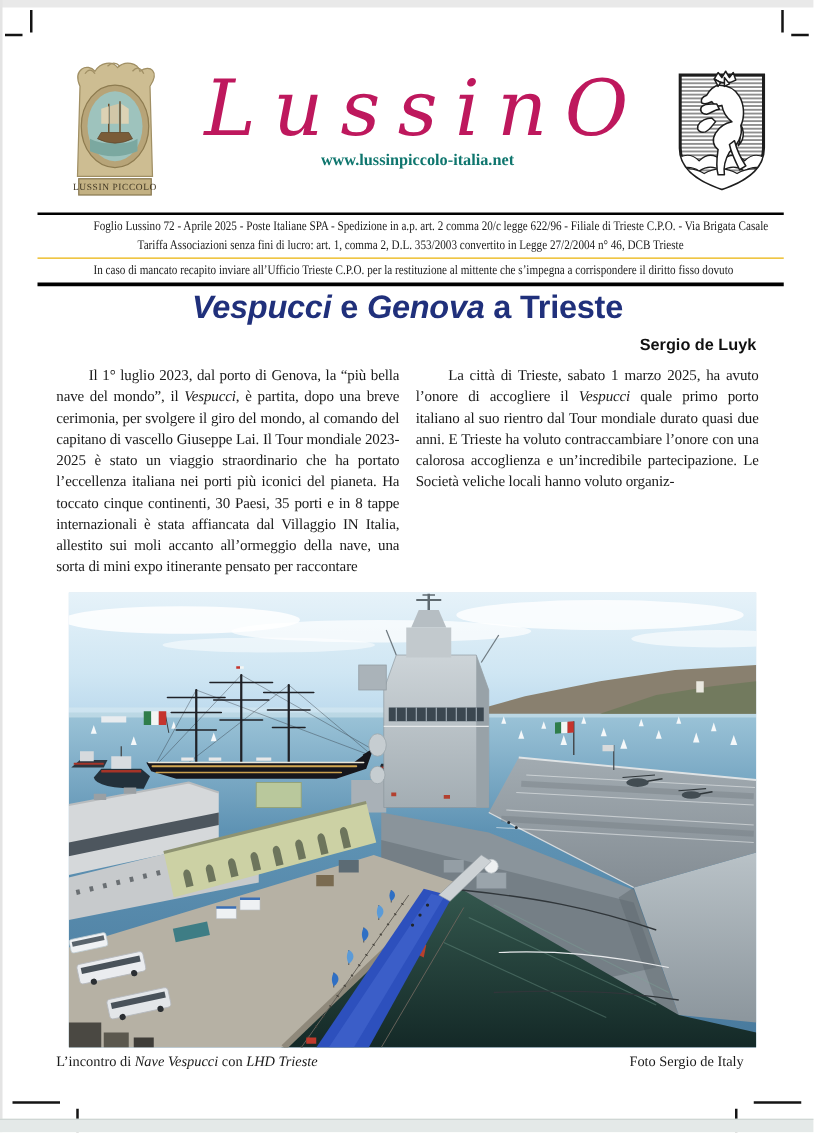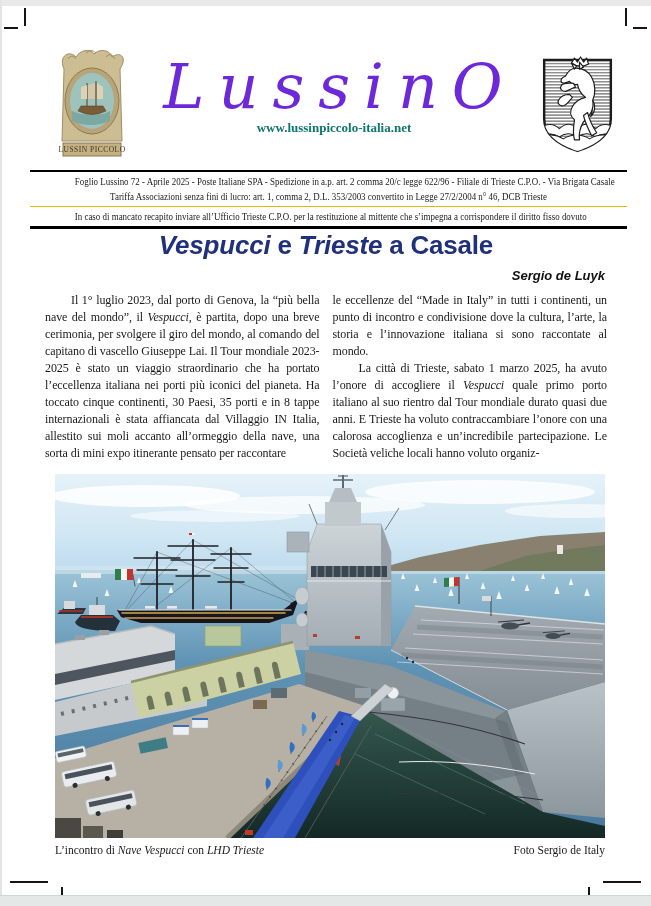--- a/index.html
+++ b/index.html
@@ -18,50 +18,50 @@
   .crop.bl-v{left:61px;top:887px;width:2px;height:19px;}
   .crop.br-h{left:603px;top:881px;width:38px;height:2px;}
   .crop.br-v{left:588px;top:887px;width:2px;height:19px;}
 
   
   .masthead{position:absolute;top:44px;left:40px;right:33px;height:124px;}
   .emblem-left{position:absolute;left:8px;top:4px;width:88px;height:114px;}
   .emblem-right{position:absolute;right:2px;top:12px;width:77px;height:99px;}
   .mast-center{position:absolute;left:106px;right:96px;top:0;text-align:center;}
   .mast-title{margin:12px 0 2px;font-family:"DejaVu Serif", serif;font-style:italic;font-weight:normal;
-              font-size:62px;line-height:1;color:#6d28d9;letter-spacing:14px;padding-left:12px;white-space:nowrap;}
+              font-size:62px;line-height:1;color:#be185d;letter-spacing:14px;padding-left:12px;white-space:nowrap;}
   .mast-sub{font-family:"Liberation Serif", serif;font-style:italic;font-weight:bold;
             color:#293a86;font-size:14px;line-height:15px;white-space:nowrap;}
   .mast-site{font-family:"Liberation Serif", serif;font-weight:bold;
              color:#0f766e;font-size:13px;line-height:15px;}
 
   
   .info-bar{position:absolute;top:170px;left:30px;right:24px;border-top:2px solid #000;border-bottom:3px solid #000;}
   .info-line{text-align:center;font-size:10.5px;line-height:15px;white-space:nowrap;
              transform:scaleX(.85);transform-origin:50% 50%;}
   .info-line.first{margin-top:2px;}
   .info-divider{border-top:1px solid #eab308;margin-top:2px;padding-top:2px;}
   .info-divider .info-line{margin-bottom:2px;}
 
   
   .main{position:absolute;top:228px;left:45px;width:562px;}
   .article-title{margin:2px 0 0;text-align:center;font-family:"Liberation Sans", sans-serif;
                  font-weight:bold;font-size:26px;color:#20307b;letter-spacing:-0.2px;}
   .article-title .it{font-style:italic;}
-  .author{text-align:right;font-family:"Liberation Sans", sans-serif;font-weight:bold;font-style:italic;
+  .author{text-align:right;font-family:"Liberation Sans", sans-serif;font-weight:bold;
           font-size:13px;margin:7px 2px 9px 0;color:#111;}
   .columns{display:flex;gap:13px;height:178px;overflow:hidden;}
   .col{flex:1;text-align:justify;font-size:12px;line-height:17px;letter-spacing:-0.1px;}
   .col p{margin:0;}
   .col p.indent{text-indent:26px;}
   .col .it{font-style:italic;}
 
   figure{margin:4px 0 0;}
   .photo{display:block;width:550px;height:364px;margin-left:10px;background:#cfe3f0;}
-  figcaption{width:550px;margin-left:10px;margin-top:6px;display:flex;justify-content:space-between;
+  figcaption{width:550px;margin-top:6px;display:flex;justify-content:space-between;
              font-size:11.5px;color:#1a1a1a;}
   figcaption .it{font-style:italic;}
 </style>
 </head>
 <body>
 
 <div class="page">
   <div class="edge-top"></div>
   <div class="edge-left"></div>
 
@@ -125,29 +125,28 @@
 
   <div class="info-bar">
     <div class="info-line first">Foglio Lussino 72 - Aprile 2025 - Poste Italiane SPA - Spedizione in a.p. art. 2 comma 20/c legge 622/96 - Filiale di Trieste C.P.O. - Via Brigata Casale</div>
     <div class="info-line">Tariffa Associazioni senza fini di lucro: art. 1, comma 2, D.L. 353/2003 convertito in Legge 27/2/2004 n° 46, DCB Trieste</div>
     <div class="info-divider">
       <div class="info-line">In caso di mancato recapito inviare all’Ufficio Trieste C.P.O. per la restituzione al mittente che s’impegna a corrispondere il diritto fisso dovuto</div>
     </div>
   </div>
 
   <main class="main">
-    <h2 class="article-title"><span class="it">Vespucci</span><span> e </span><span class="it">Trieste</span><span> a Casale</span></h2>
+    <h2 class="article-title"><span class="it">Vespucci</span><span> e </span><span class="it">Genova</span><span> a Trieste</span></h2>
     <div class="author">Sergio de Luyk</div>
 
     <div class="columns">
       <div class="col">
         <p class="indent"><span>Il 1° luglio 2023, dal porto di Genova, la “più bella nave del mondo”, il </span><span class="it">Vespucci</span><span>, è partita, dopo una breve cerimonia, per svolgere il giro del mondo, al comando del capitano di vascello Giuseppe Lai. Il Tour mondiale 2023-2025 è stato un viaggio straordinario che ha portato l’eccellenza italiana nei porti più iconici del pianeta. Ha toccato cinque continenti, 30 Paesi, 35 porti e in 8 tappe internazionali è stata affiancata dal Villaggio IN Italia, allestito sui moli accanto all’ormeggio della nave, una sorta di mini expo itinerante pensato per raccontare</span></p>
       </div>
       <div class="col">
-        <p><span>le eccellenze del “Made in Italy” in tutti i continenti, un punto di incontro e condivisione dove la cultura, l’arte, la storia e l’innovazione italiana si sono raccontate al mondo.</span></p>
         <p class="indent"><span>La città di Trieste, sabato 1 marzo 2025, ha avuto l’onore di accogliere il </span><span class="it">Vespucci</span><span> quale primo porto italiano al suo rientro dal Tour mondiale durato quasi due anni. E Trieste ha voluto contraccambiare l’onore con una calorosa accoglienza e un’incredibile partecipazione. Le Società veliche locali hanno voluto organiz-</span></p>
       </div>
     </div>
 
     <figure>
       <svg class="photo" viewBox="0 0 550 364" role="img" aria-label="Nave Vespucci tall ship alongside LHD Trieste moored at the Trieste pier, tugs, sailboats and harbour buildings">
         <defs>
           <linearGradient id="sky" x1="0" y1="0" x2="0" y2="1">
             <stop offset="0" stop-color="#e6f2f9"></stop>
               <stop offset="0.55" stop-color="#cfe6f3"></stop>

